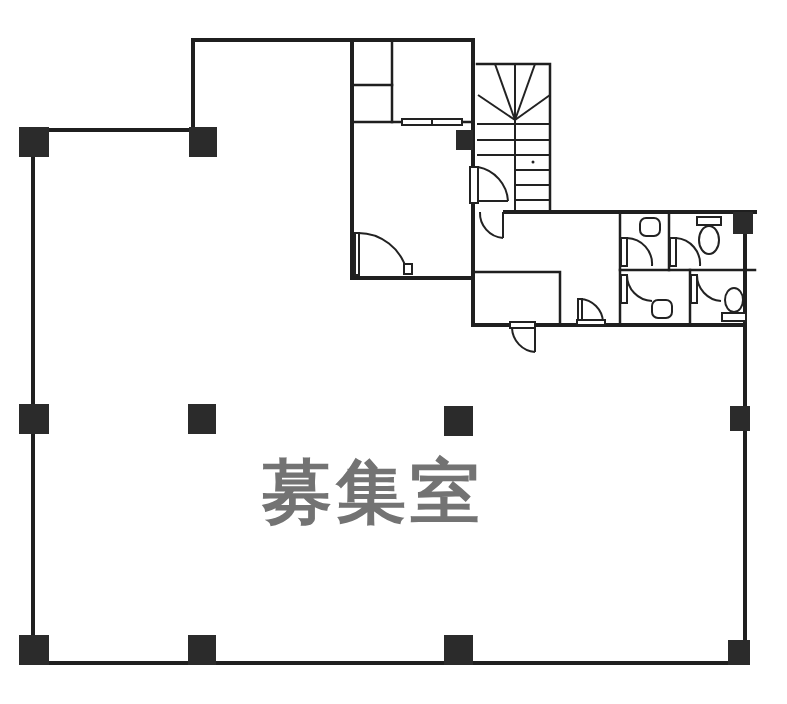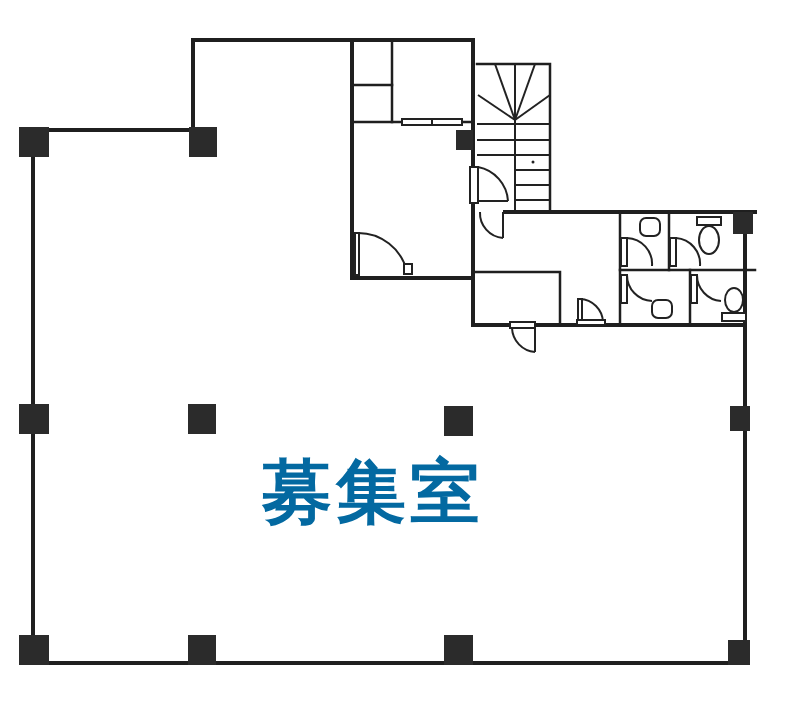--- a/index.html
+++ b/index.html
@@ -9,21 +9,21 @@
   .wall-thick { stroke-width: 4; }
   .wall-thin { stroke-width: 2.5; }
   .col { fill: #2b2b2b; }
   .door-arc { fill: none; stroke: #222; stroke-width: 2; }
   .door-leaf { fill: #fff; stroke: #222; stroke-width: 2; }
   .fixture { fill: #fff; stroke: #222; stroke-width: 2; }
   .stair { stroke: #222; stroke-width: 2; fill: none; }
   .label {
     position: absolute; left: 262px; top: 447px; width: 240px; height: 90px;
     font-family: "DejaVu Sans", sans-serif; font-size: 70px; font-weight: bold;
-    color: #0369a1; letter-spacing: 4px; line-height: 90px; white-space: nowrap;
+    color: #737373; letter-spacing: 4px; line-height: 90px; white-space: nowrap;
   }
 </style>
 </head>
 <body>
 
 <svg id="plan" viewBox="0 0 787 704" xmlns="http://www.w3.org/2000/svg">
 
   <g>
     <polyline class="wall wall-thick" points="33,663 33,130 193,130 193,40 473,40 473,140"></polyline>
     <polyline class="wall wall-thick" points="33,663 745,663 745,212"></polyline>

